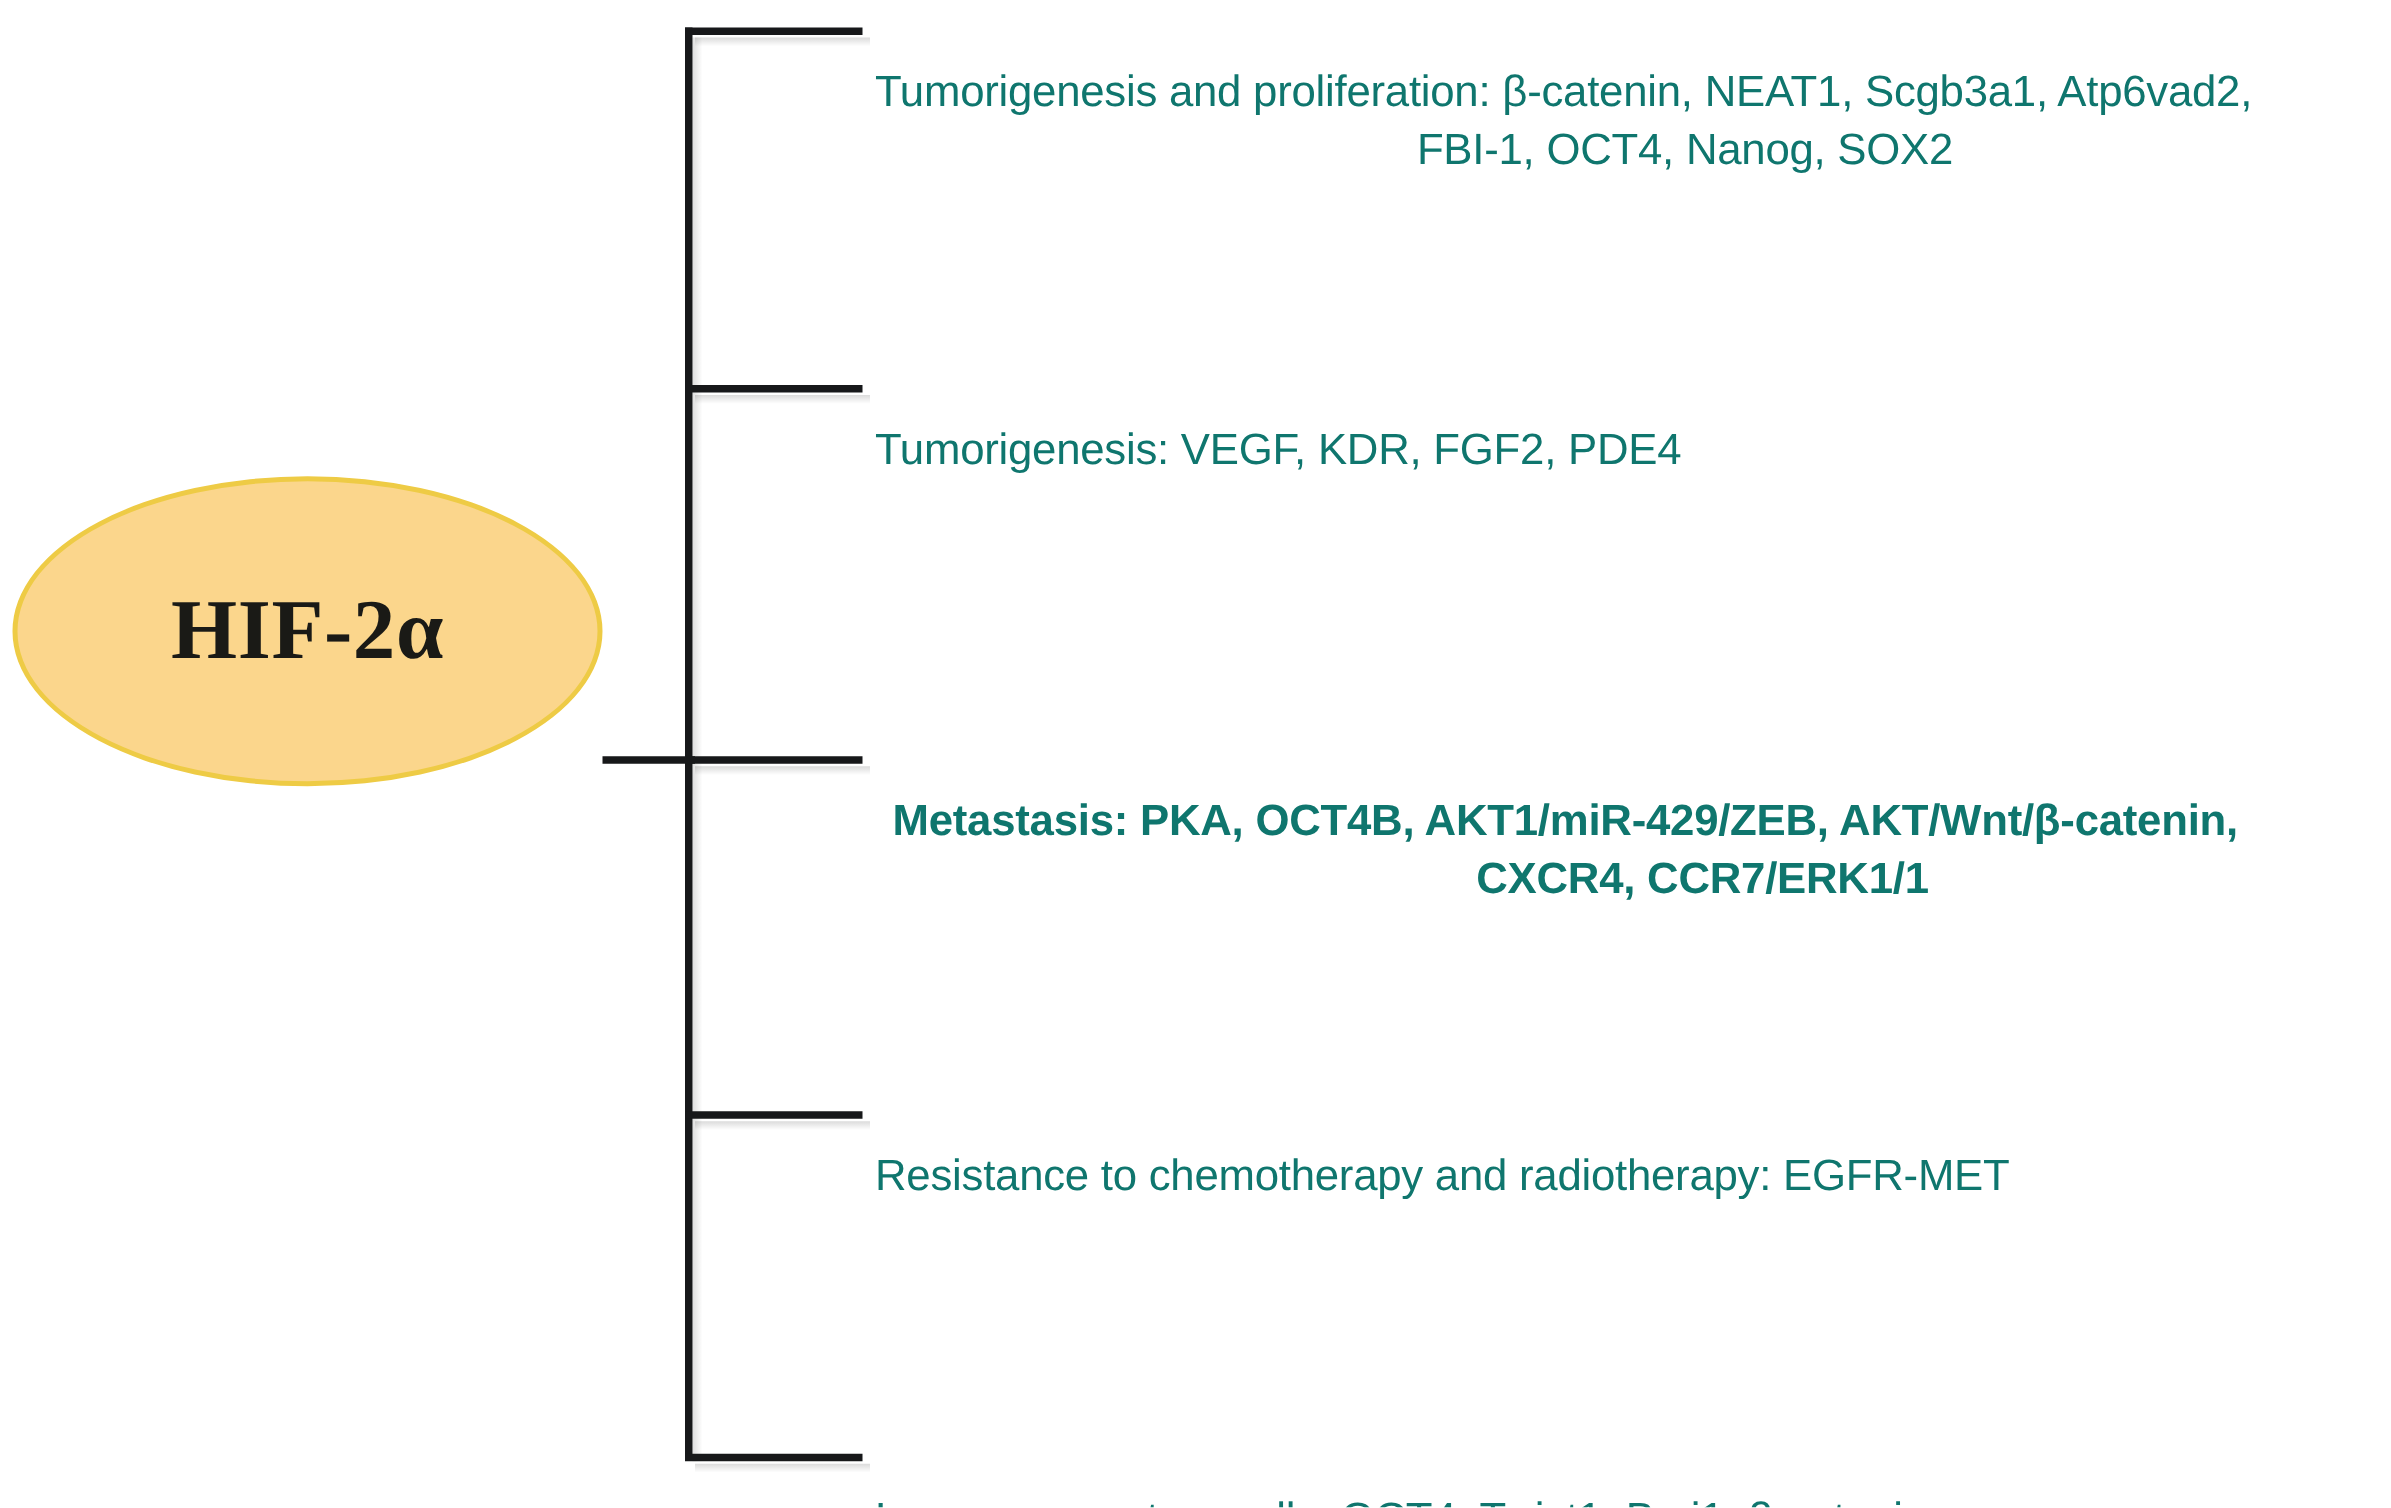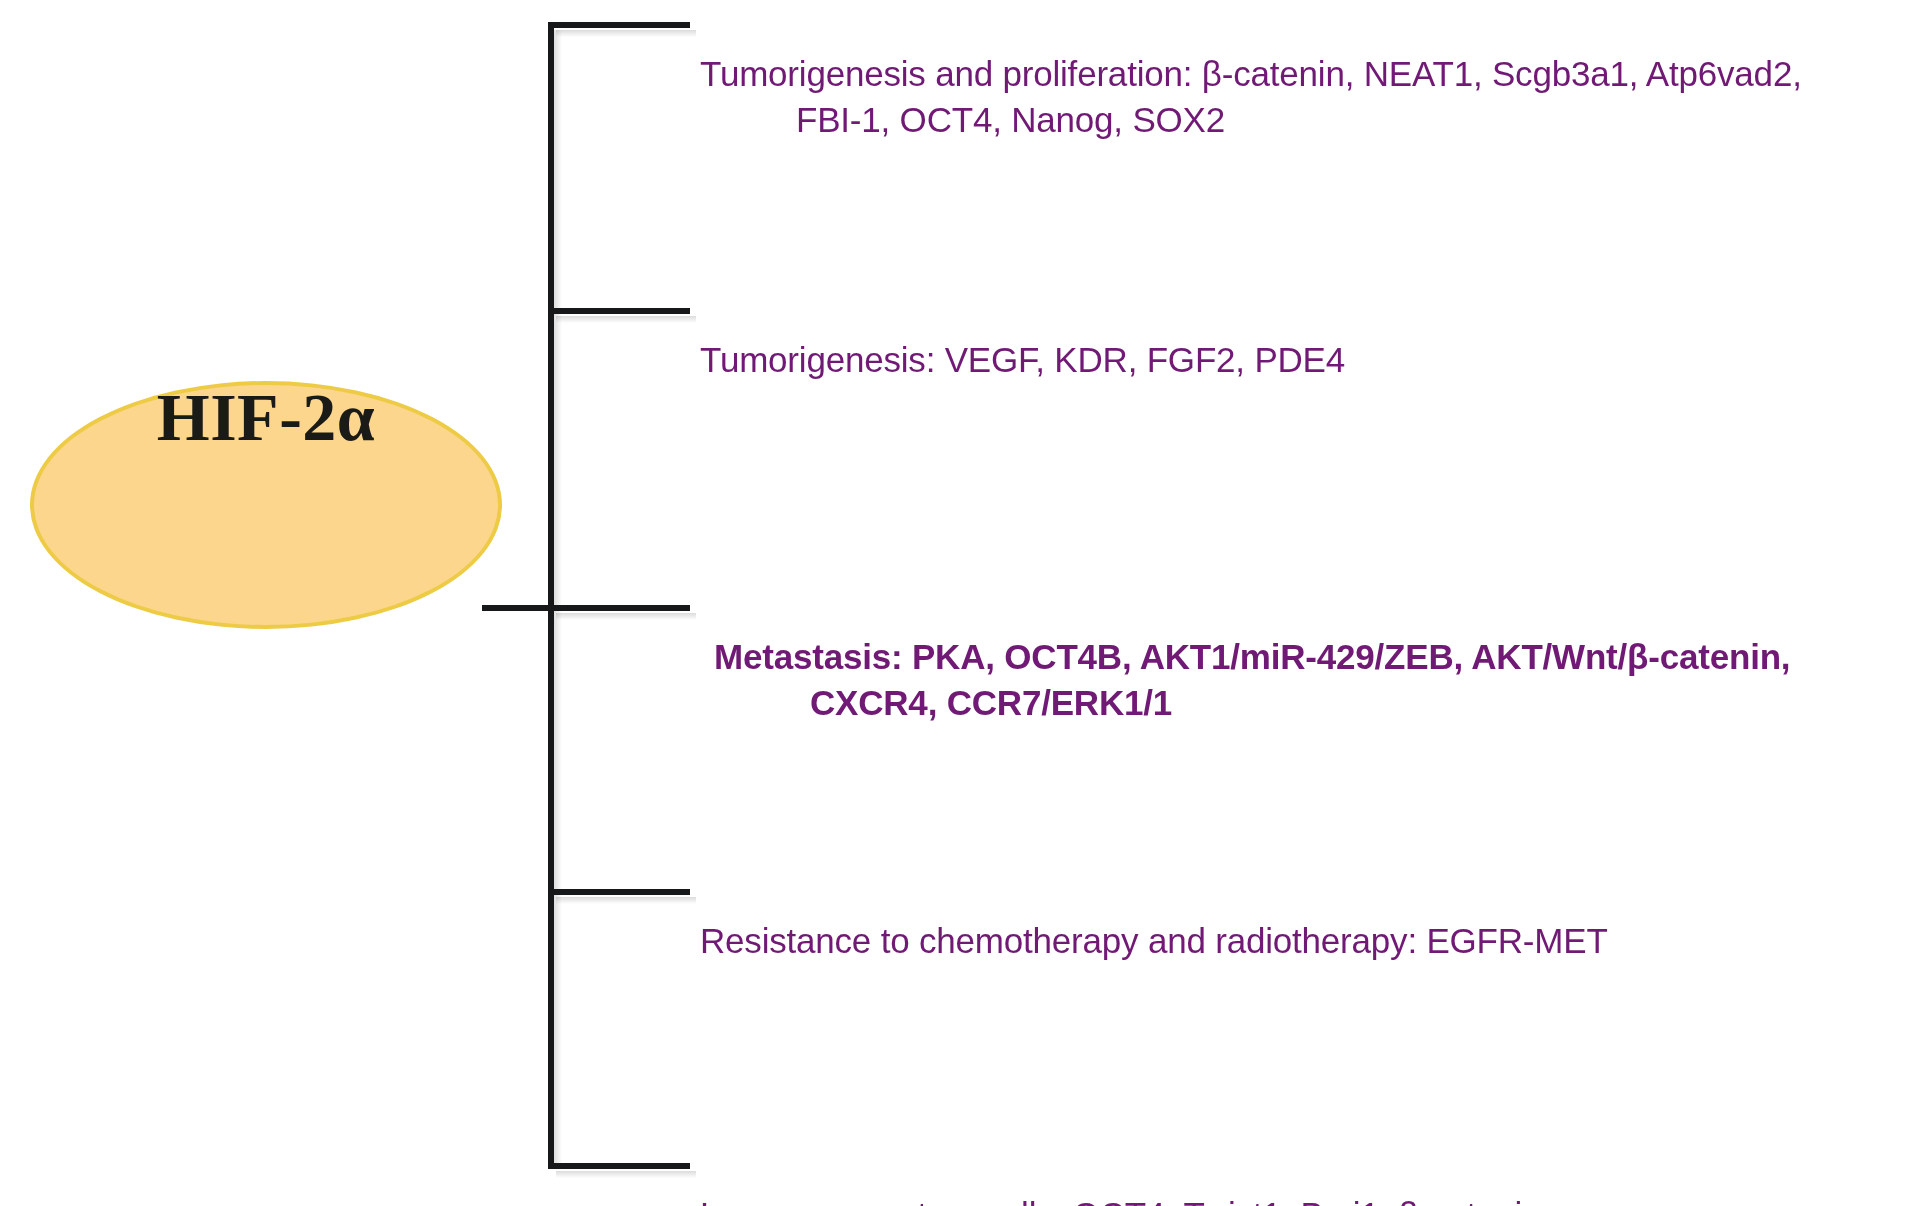--- a/index.html
+++ b/index.html
@@ -15,30 +15,30 @@
     position: relative;
     width: 1913px;
     height: 1206px;
     background: #ffffff;
     overflow: hidden;
   }
 
   
   .node-ellipse {
     position: absolute;
-    left: 30px;
+    left: 10px;
     top: 381px;
     width: 472px;
     height: 248px;
     border-radius: 50%;
     background: #FBD68C;
     border: 4px solid #EECB45;
     box-sizing: border-box;
     display: flex;
-    align-items: flex-start;
+    align-items: center;
     justify-content: center;
   }
   .node-label {
     font-family: "Liberation Serif", serif;
     font-weight: bold;
     font-size: 68px;
     letter-spacing: 0.5px;
     color: #1a1a16;
     line-height: 1;
     white-space: nowrap;
@@ -84,30 +84,31 @@
     width: 74px;
     height: 6px;
     background: #17181a;
   }
 
   
   .branch-text {
     position: absolute;
     left: 700px;
     width: 1200px;
-    color: #701a75;
+    color: #0f766e;
     font-family: "Liberation Sans", sans-serif;
     font-size: 35px;
     line-height: 46px;
     white-space: pre-line;
     letter-spacing: -0.2px;
   }
   .branch-text .line2 {
     display: block;
     padding-left: 96px;
+    text-align: center;
   }
 </style>
 </head>
 <body>
 
 <div id="figure">
 
   <div class="node-ellipse">
     <span class="node-label">HIF-2α</span>
   </div>

